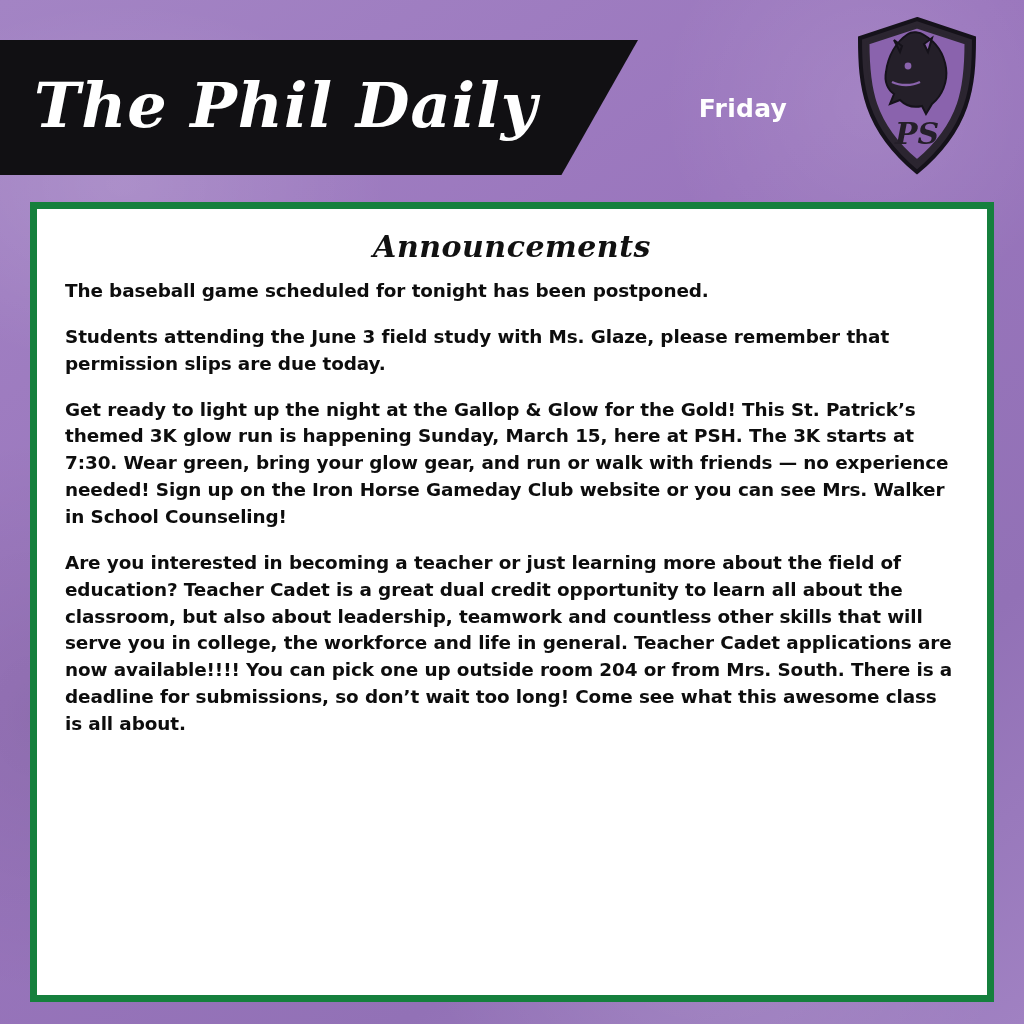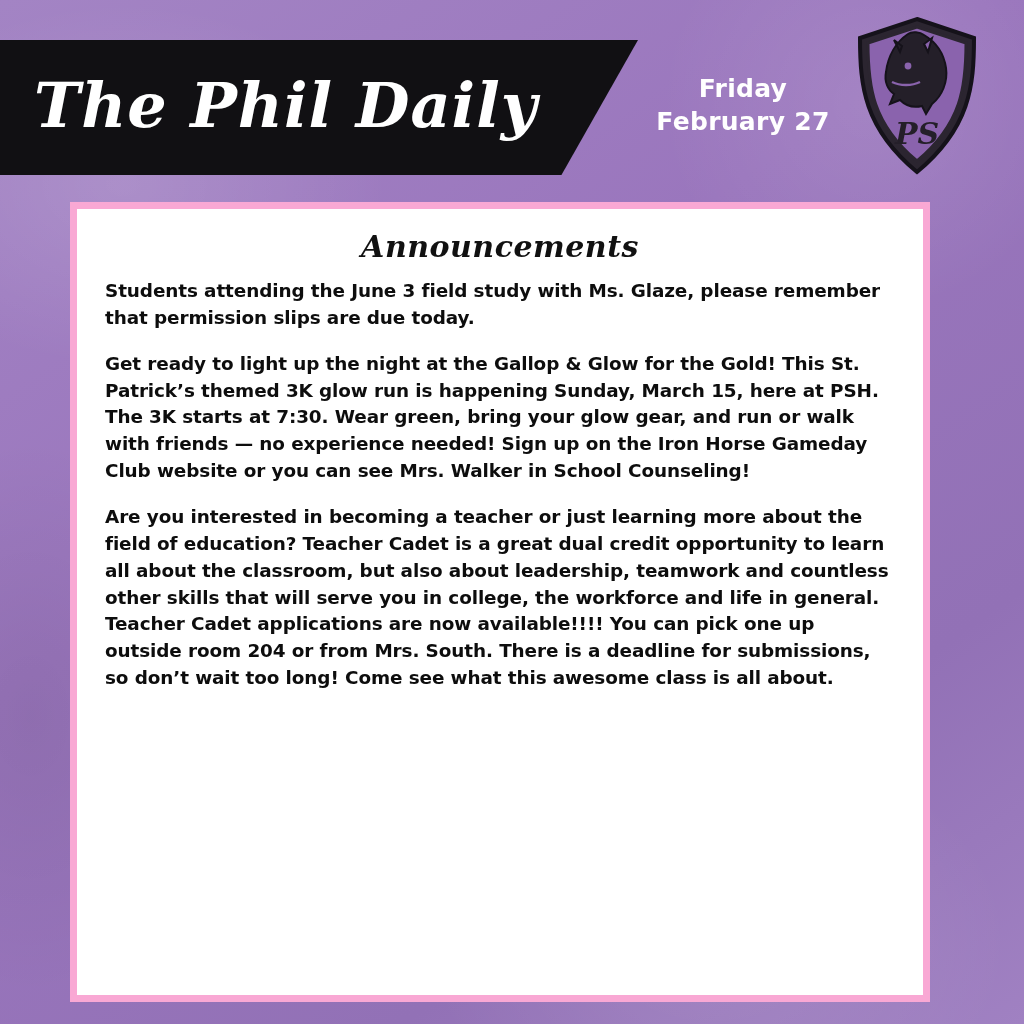--- a/index.html
+++ b/index.html
@@ -63,21 +63,21 @@
     font-weight: 700;
     letter-spacing: 1px;
     padding-left: 34px;
     margin-top: -4px;
     white-space: nowrap;
   }
 
   .date-block {
     position: absolute;
     left: 640px;
-    top: 72px;
+    top: 92px;
     width: 206px;
     text-align: center;
     color: #ffffff;
     font-size: 25px;
     font-weight: 700;
     line-height: 1.32;
     letter-spacing: 0.3px;
   }
 
   .logo {
@@ -86,25 +86,24 @@
     top: 16px;
     width: 130px;
     height: 160px;
   }
 
   
   .panel {
     position: absolute;
     left: 30px;
     top: 202px;
-    width: 860px;
+    width: 964px;
     height: 800px;
-    background: #f9a8d4;
+    background: #15803d;
     padding: 7px;
-    margin-left: 40px;
   }
   .panel-inner {
     width: 100%;
     height: 100%;
     background: #ffffff;
     padding: 16px 28px 10px 28px;
     overflow: hidden;
   }
 
   .section-title {
@@ -137,21 +136,20 @@
 <div class="page">
 
   <div class="header">
 
     <div class="banner">
       <div class="banner-title">The Phil Daily</div>
     </div>
 
     <div class="date-block">
       <div>Friday</div>
-      <div>February 27</div>
     </div>
 
     <div class="logo">
       <svg width="130" height="160" viewBox="0 0 130 160" xmlns="http://www.w3.org/2000/svg">
 
         <path d="M65 3 L122 22 C122 70 118 112 65 156 C12 112 8 70 8 22 Z" fill="#2b2530" stroke="#15121a" stroke-width="4"></path>
         <path d="M65 11 L114 27 C114 70 110 107 65 145 C20 107 16 70 16 27 Z" fill="#8a63ad" stroke="#2b2530" stroke-width="3"></path>
 
         <path d="M56 18 C44 26 36 40 34 56 C32 66 36 74 42 78 L38 88 L48 84
                  C54 90 62 92 70 90 L74 98 L80 88 C90 80 96 66 94 52
@@ -165,20 +163,21 @@
       </svg>
     </div>
 
   </div>
 
   <div class="panel">
     <div class="panel-inner">
 
       <div class="section-title">Announcements</div>
 
+      <p class="ann">The baseball game scheduled for tonight has been postponed.</p>
       <p class="ann">Students attending the June 3 field study with Ms. Glaze, please remember that permission slips are due today.</p>
       <p class="ann">Get ready to light up the night at the Gallop &amp; Glow for the Gold! This St. Patrick’s themed 3K glow run is happening Sunday, March 15, here at PSH. The 3K starts at 7:30. Wear green, bring your glow gear, and run or walk with friends — no experience needed! Sign up on the Iron Horse Gameday Club website or you can see Mrs. Walker in School Counseling!</p>
       <p class="ann">Are you interested in becoming a teacher or just learning more about the field of education? Teacher Cadet is a great dual credit opportunity to learn all about the classroom, but also about leadership, teamwork and countless other skills that will serve you in college, the workforce and life in general. Teacher Cadet applications are now available!!!! You can pick one up outside room 204 or from Mrs. South. There is a deadline for submissions, so don’t wait too long! Come see what this awesome class is all about.</p>
 
     </div>
   </div>
 
 </div>
 
 </body></html>

